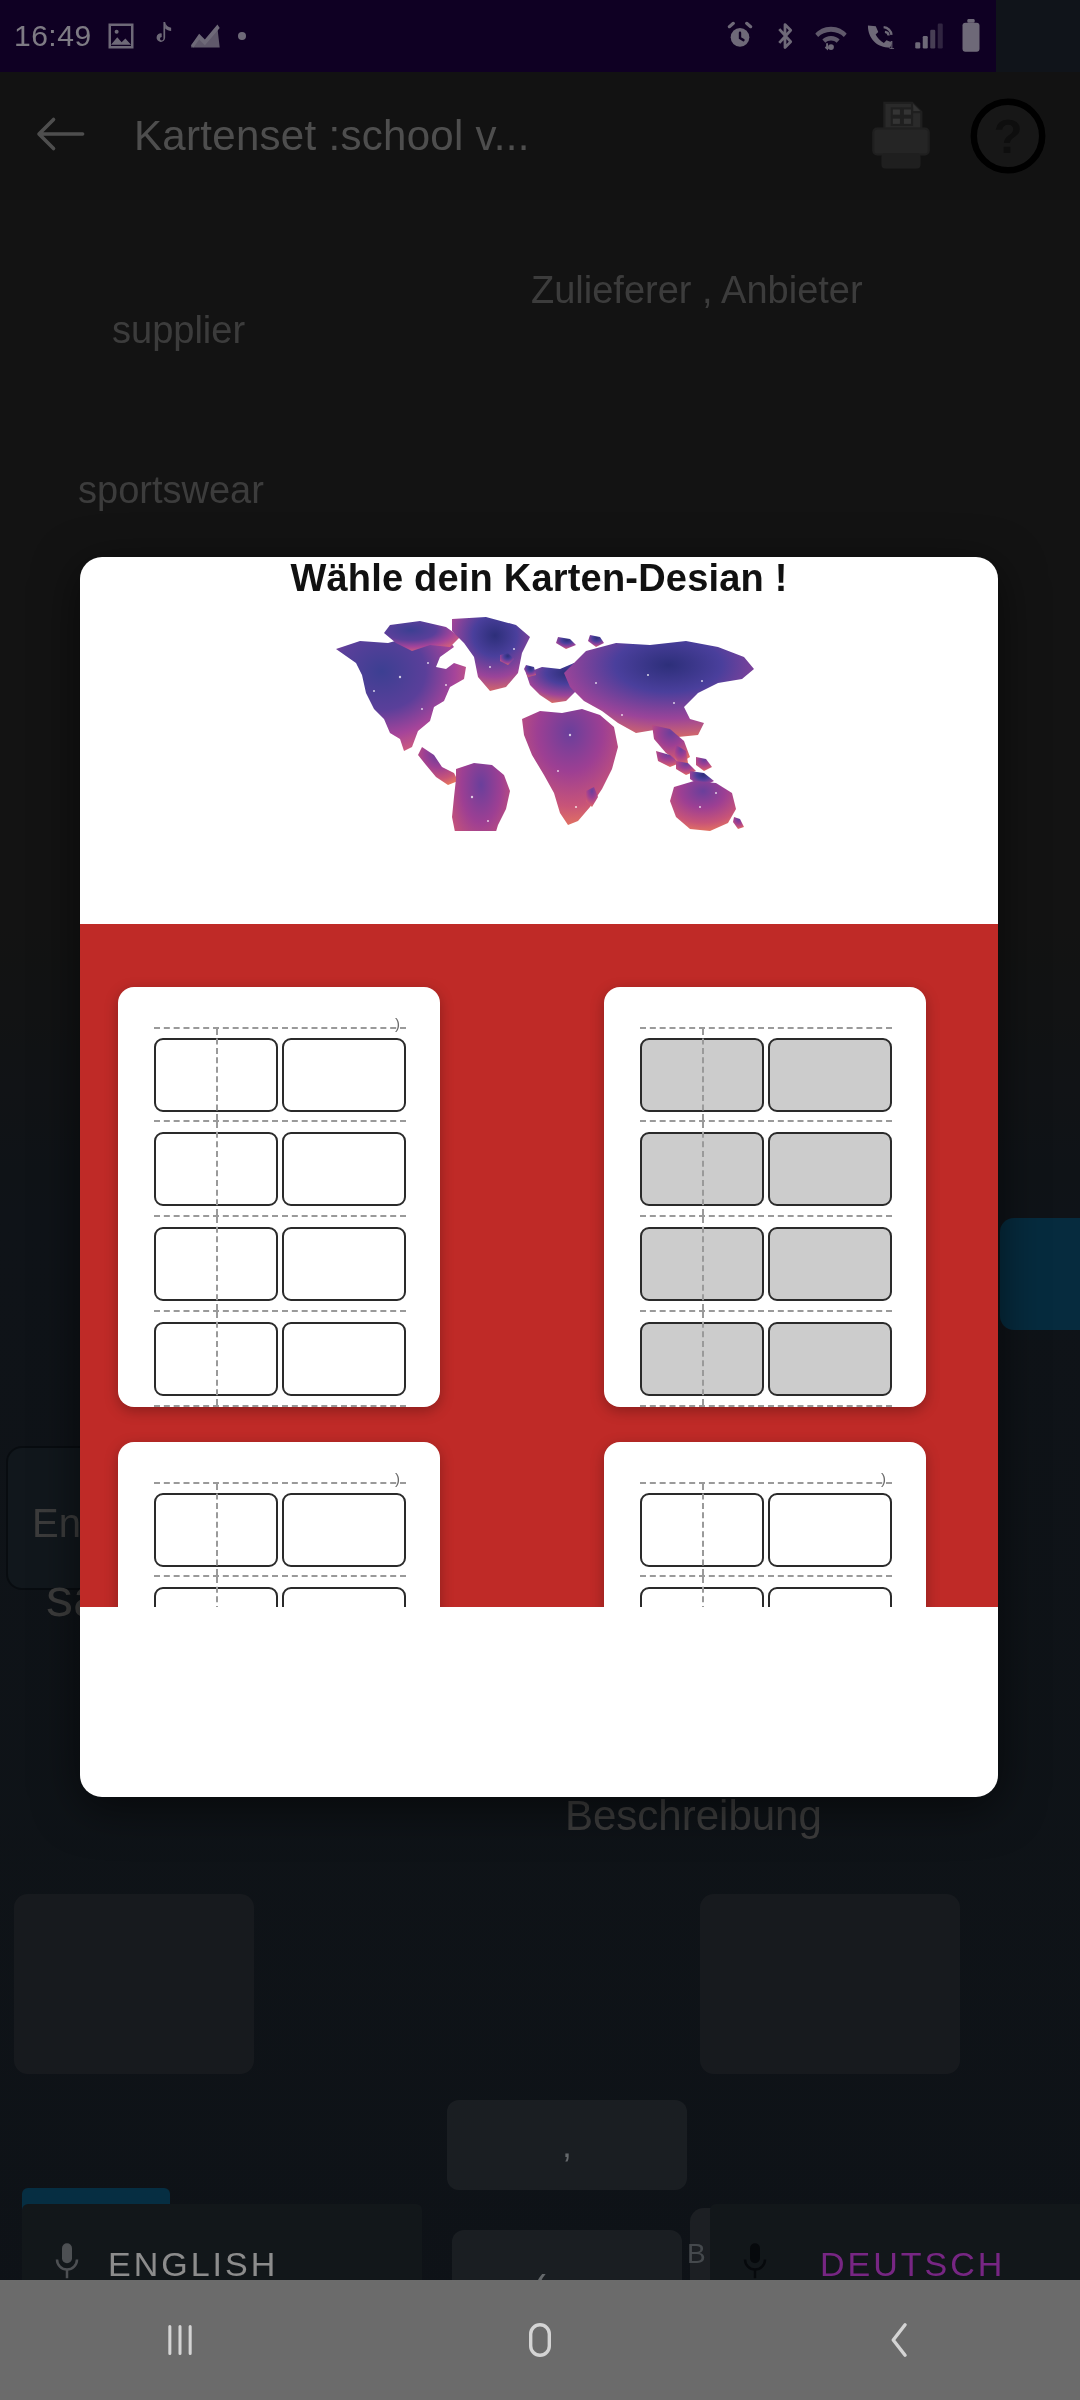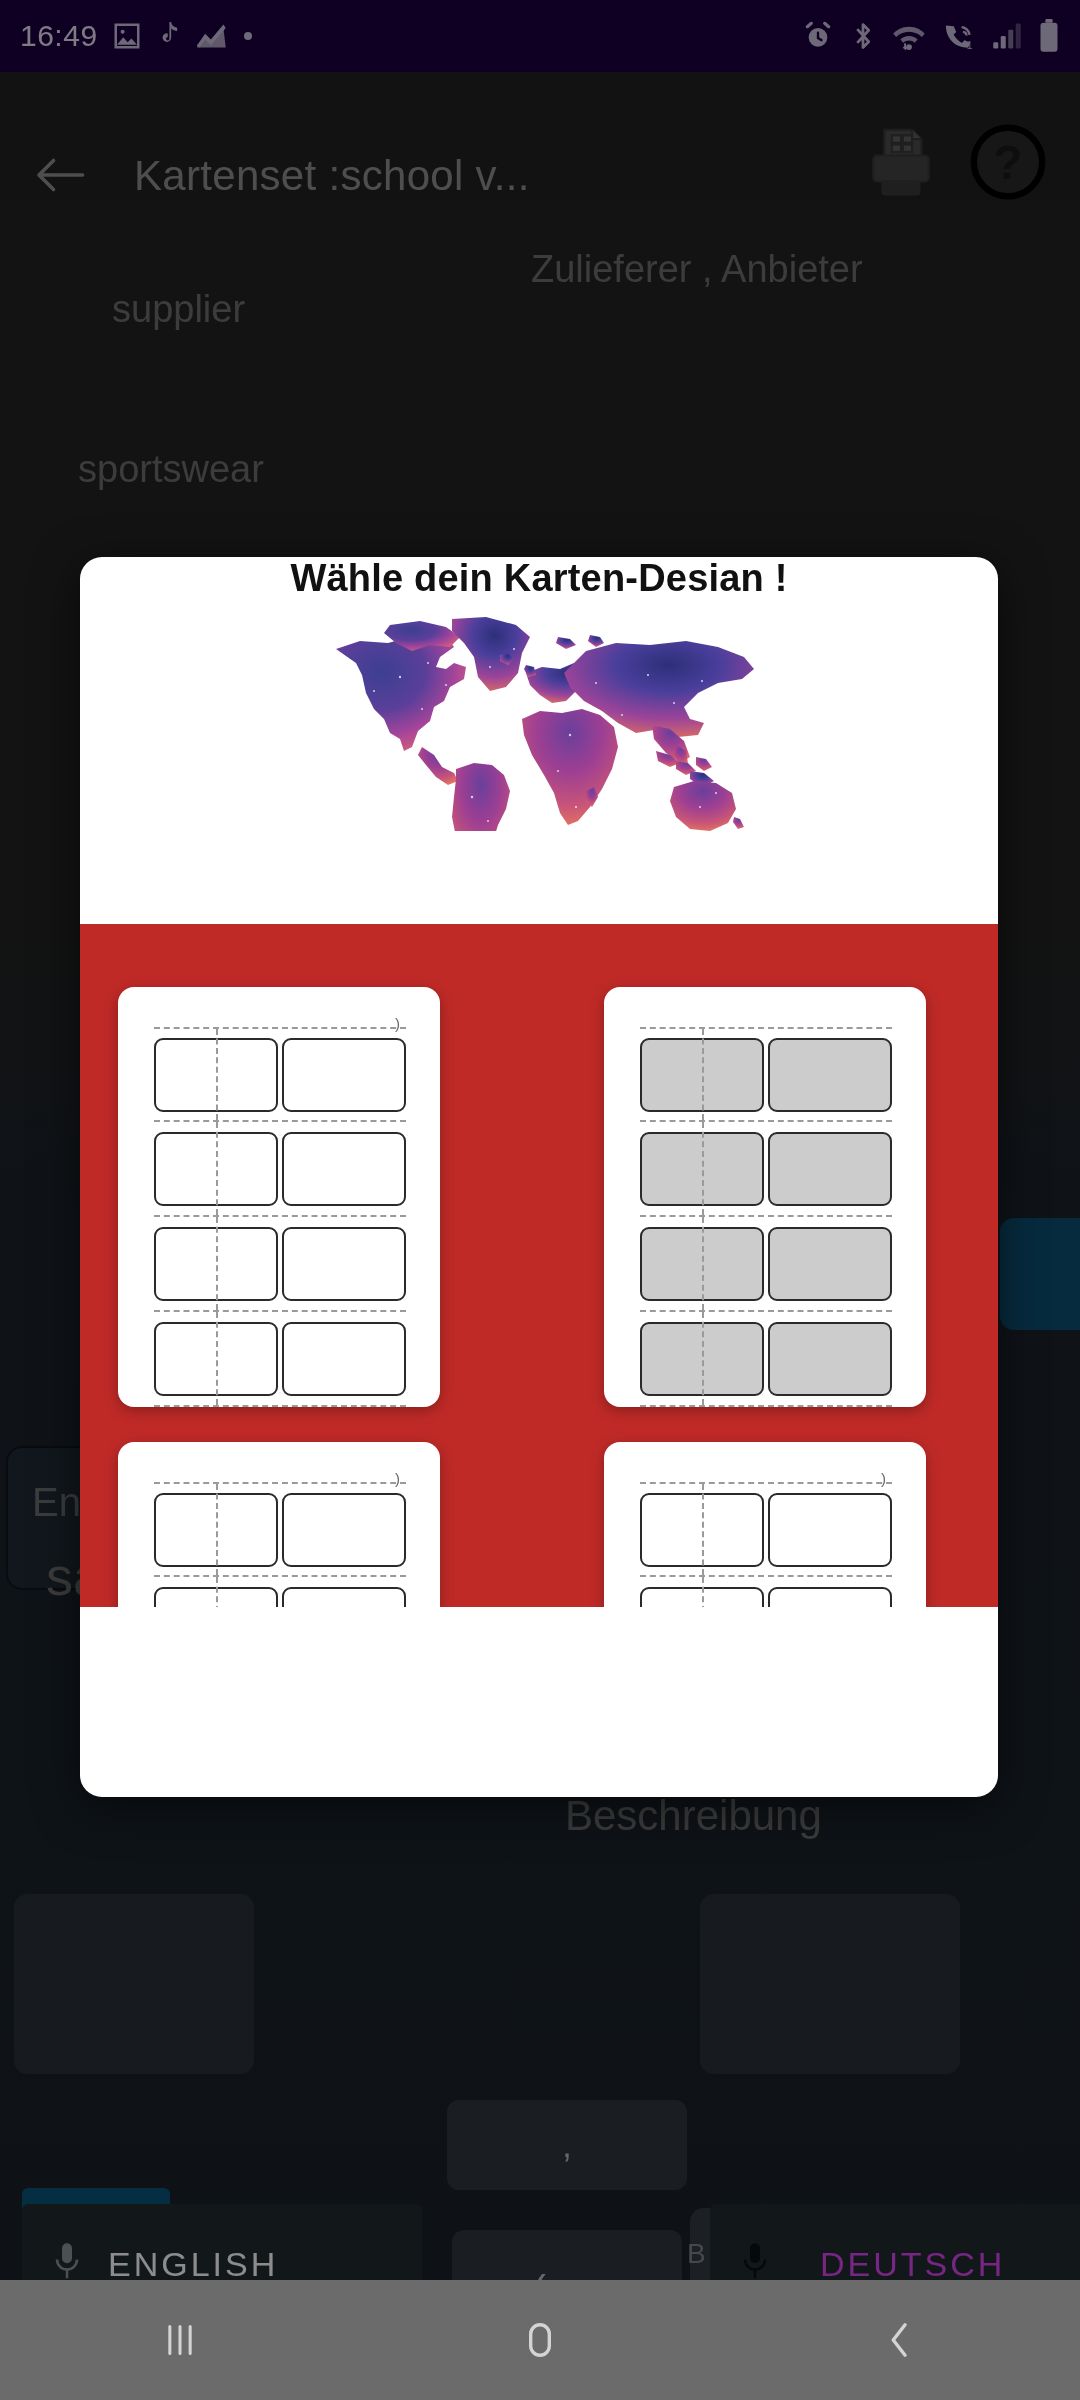--- a/index.html
+++ b/index.html
@@ -5,49 +5,49 @@
   * { margin:0; padding:0; box-sizing:border-box; }
   html,body { width:1080px; height:2400px; overflow:hidden; }
   body {
     font-family:"Liberation Sans", sans-serif;
     background:#1e2630;
     position:relative;
   }
 
   
   #statusbar{
-    position:absolute; top:0; left:0; width:1080px; height:72px;
+    position:absolute; top:0; left:0; width:996px; height:72px;
     background:#1c0140; display:flex; align-items:center;
-    padding:0 20px; color:#d9d2e4;
+    padding:0 14px; color:#d9d2e4;
   }
   #statusbar .left{display:flex;align-items:center;gap:14px;}
   #statusbar .right{margin-left:auto;display:flex;align-items:center;gap:16px;}
   .clock{font-size:30px;letter-spacing:.5px;color:#e6e0f0;font-weight:400;}
   .sicon{display:inline-flex;align-items:center;justify-content:center;}
   .sicon svg{display:block;}
 
   
   #appbar{
     position:absolute; top:72px; left:0; width:1080px; height:128px;
-    background:#222222; display:flex; align-items:flex-end; padding:0 34px;
+    background:#222222; display:flex; align-items:center; padding:0 34px;
   }
   #appbar .title{
     font-size:42px; color:#8f8f8f; margin-left:48px; white-space:nowrap;
     overflow:hidden; font-weight:400; letter-spacing:.3px;
   }
   #appbar .spacer{flex:1;}
   #appbar .act{margin-left:34px;display:flex;align-items:center;}
 
   
   #appbg{
     position:absolute; top:200px; left:0; width:1080px; height:2200px;
     background:linear-gradient(180deg,#232323 0%,#232323 33%,#1c242c 46%,#1b222b 100%);
     overflow:hidden;
   }
-  .bgword{position:absolute;color:#6e6e6e;font-size:38px;white-space:nowrap;}
+  .bgword{position:absolute;color:#6e6e6e;font-size:38px;white-space:nowrap;margin-top:21px;}
 
   .teal-chip{
     position:absolute; background:#0b4f72; border-radius:14px;
   }
   .dark-chip{
     position:absolute; background:#2b3138; border-radius:14px;
   }
   .outline-chip{
     position:absolute; border:2px solid #10171e; border-radius:16px;
     background:#1f2a33;

